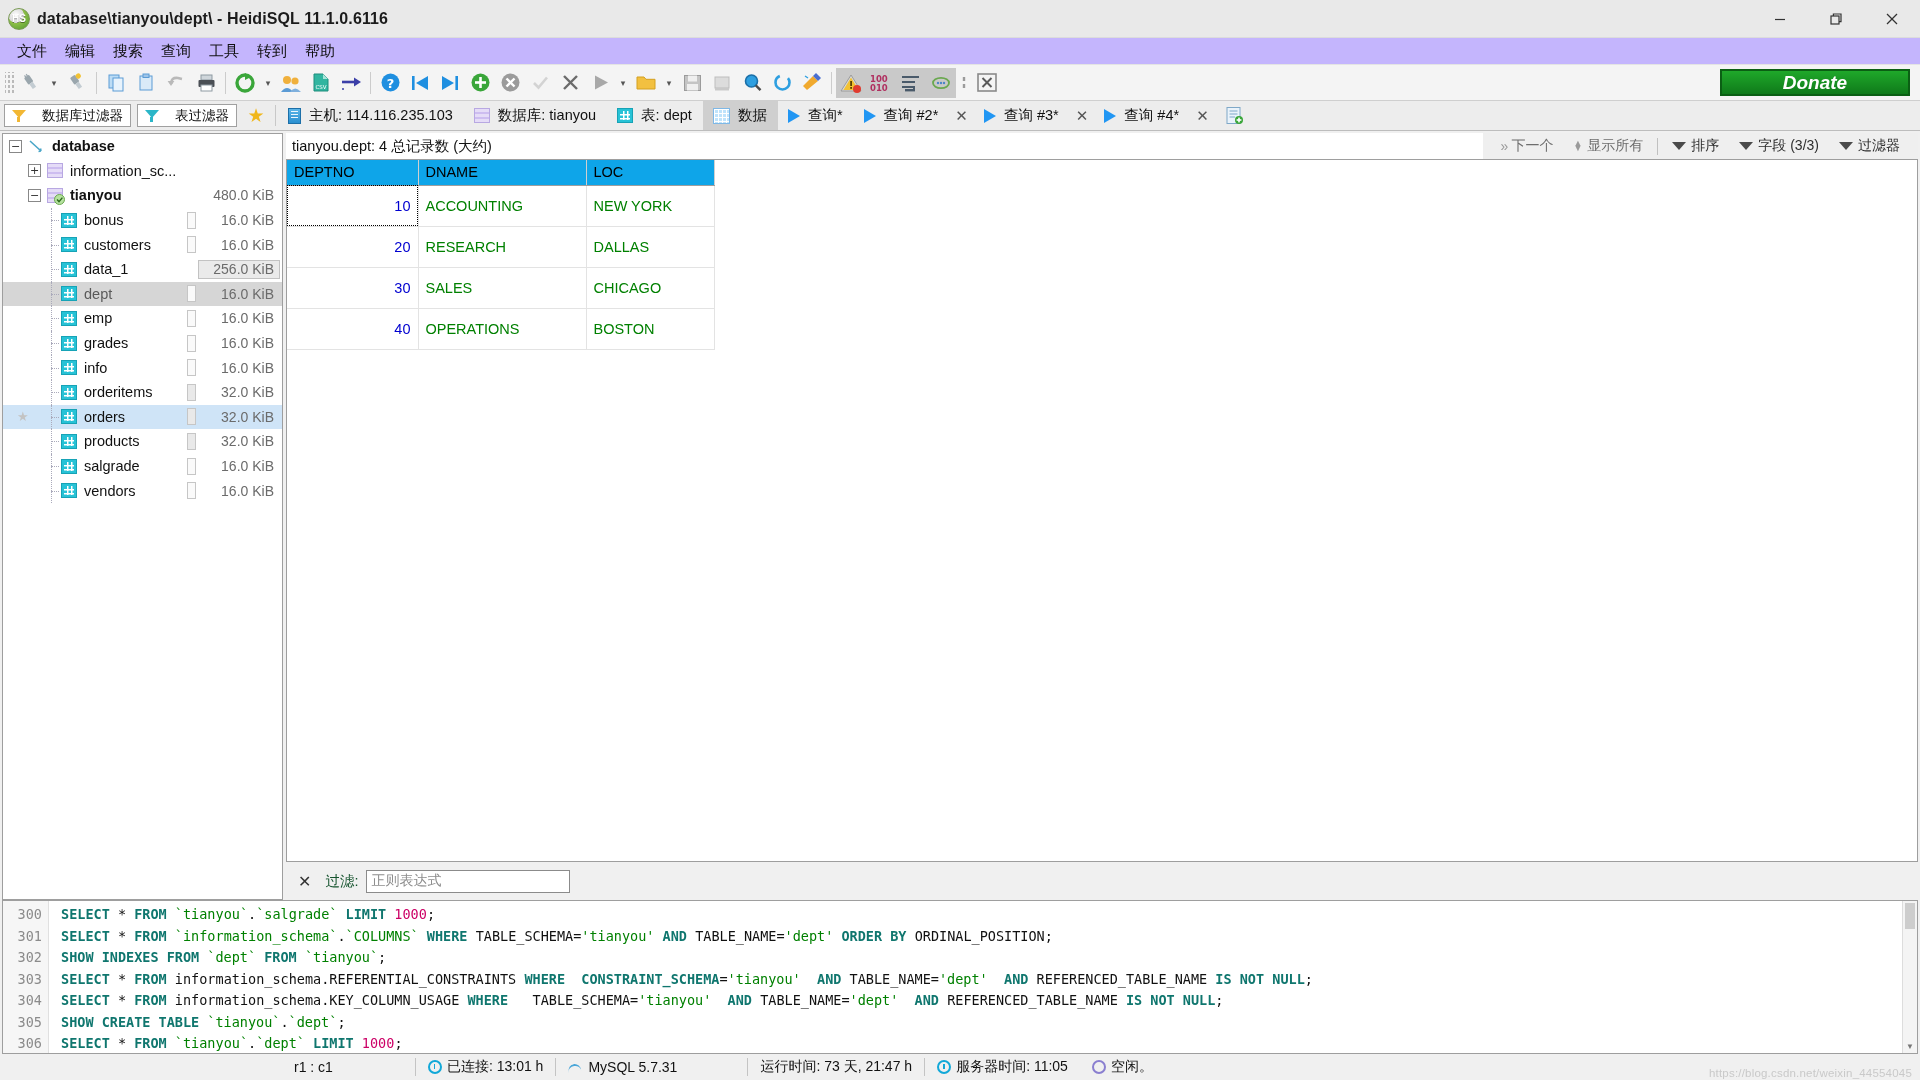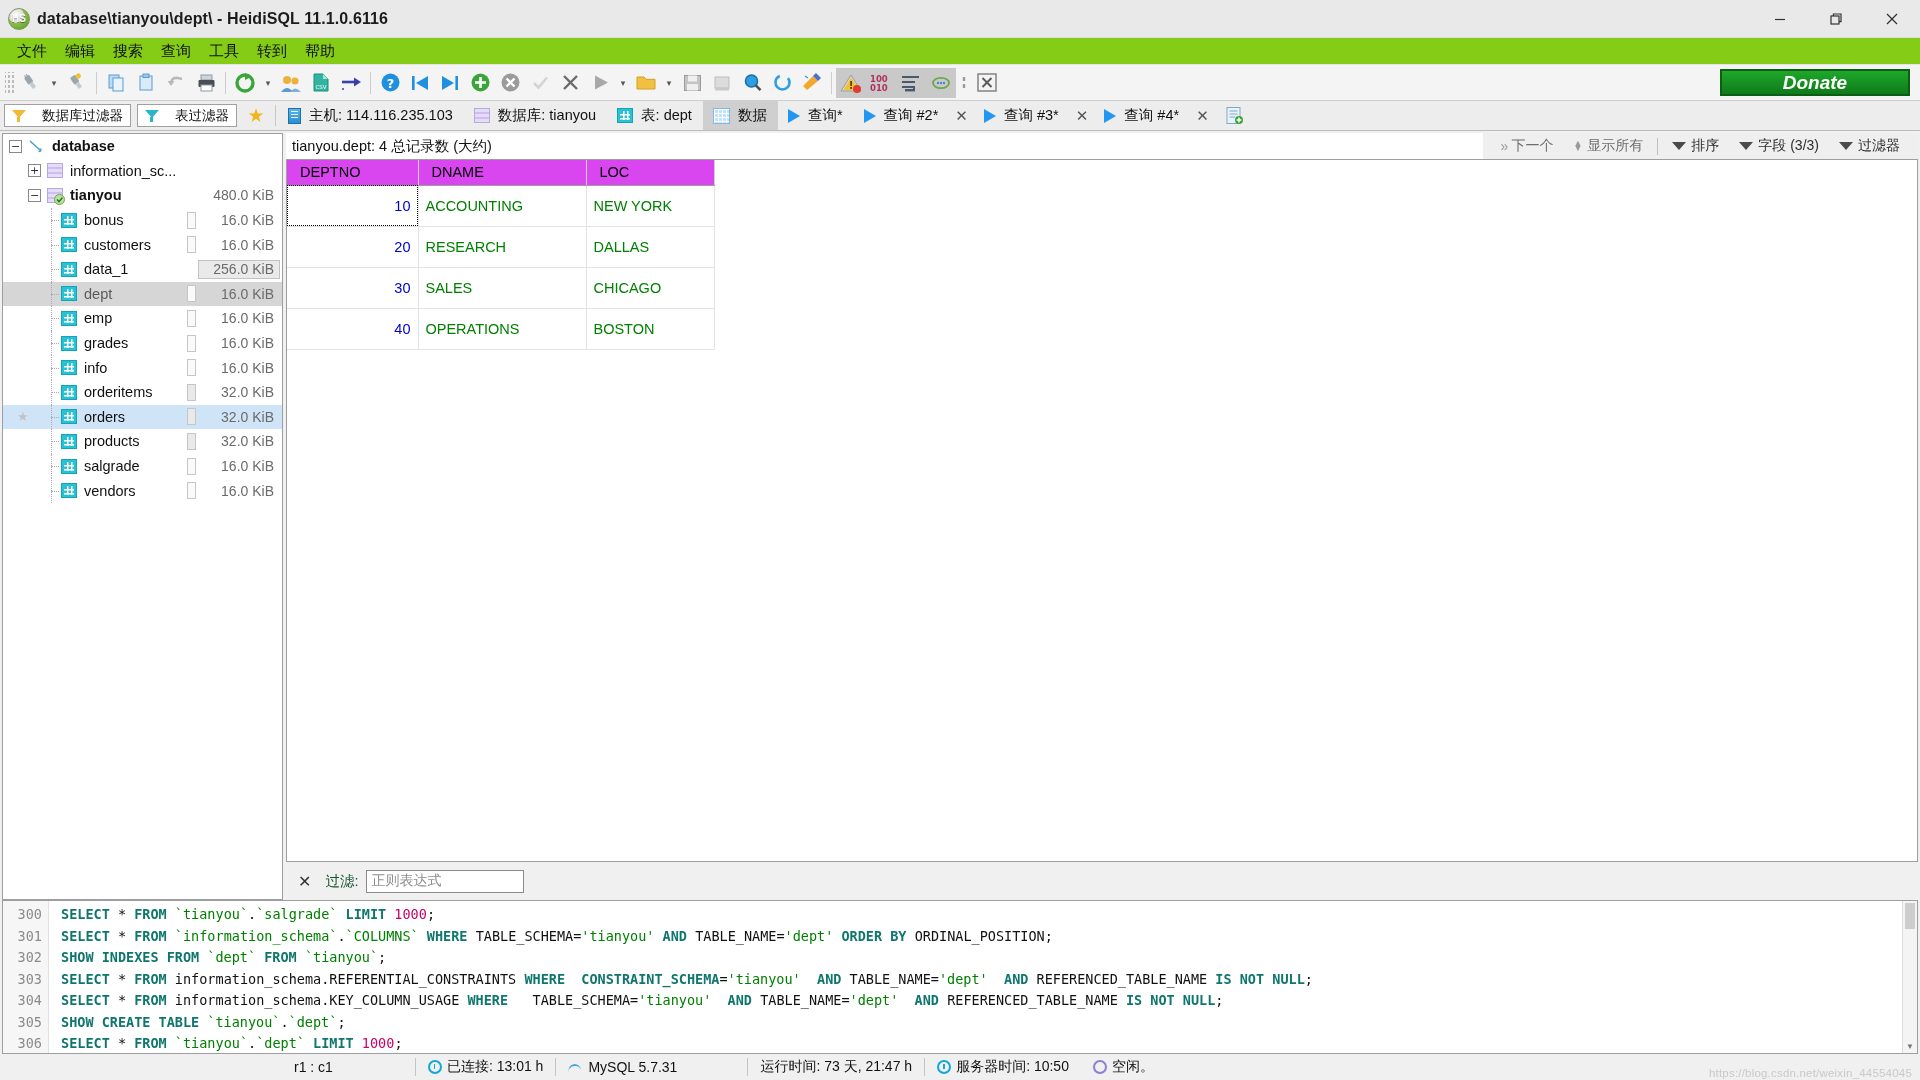--- a/index.html
+++ b/index.html
@@ -28,21 +28,21 @@
     display: flex; align-items: center; justify-content: center;
     text-shadow: 0 1px 0 rgba(0,0,0,.4);
     font-family: "Liberation Sans", sans-serif;
   }
   .title-text { font-size: 16px; font-weight: bold; color: #1b1b1b; letter-spacing: .1px; }
   .win-buttons { position: absolute; right: 0; top: 0; height: 38px; display: flex; }
   .win-btn { width: 56px; height: 38px; display: flex; align-items: center; justify-content: center; color: #333; }
   .win-btn svg { display:block; }
 
   
-  .menubar { height: 27px; min-height:27px; background: #84cc16; display: flex; align-items: center; padding-left: 8px; border-bottom:1px solid #e4e4e4;}
+  .menubar { height: 27px; min-height:27px; background: #c4b5fd; display: flex; align-items: center; padding-left: 8px; border-bottom:1px solid #e4e4e4;}
   .menu-item { font-size: 15px; color: #111; padding: 2px 9px; }
 
   
   .toolbar {
     height: 36px; min-height:36px; background: #f4f4f4;
     display: flex; align-items: center; padding-left: 2px;
     border-bottom: 1px solid #cfcfcf; position: relative;
   }
   .grip { width: 9px; height: 22px; margin: 0 2px 0 3px;
     background-image: radial-gradient(#b0b0b0 1px, transparent 1px);
@@ -134,36 +134,36 @@
   .gh-btn.dark { color: #2e2e2e; }
   .gh-sep { width: 1px; height: 17px; background: #c0c0c0; margin: 0 4px; }
   .dn-arrow { color:#999; font-size: 14px; letter-spacing:-2px;}
   .updown { display:inline-flex; flex-direction:column; line-height:5px; color:#9a9a9a; font-size:9px;}
   .tri { width:0;height:0;border-left:7px solid transparent;border-right:7px solid transparent;border-top:8px solid #4a4a4a;}
 
   .gridarea { flex: 1; background: #ffffff; border: 1px solid #9e9e9e; min-height:0; overflow:hidden; position:relative;}
   table.dg { border-collapse: collapse; table-layout: fixed; }
   table.dg th {
     font-weight: normal; font-size: 14.5px; color: #000; text-align: left;
-    background: #d946ef; border-right: 1px solid #cfcfcf; border-bottom: 1px solid #9e9e9e;
-    height: 25px; padding: 0 13px;
+    background: #0ea5e9; border-right: 1px solid #cfcfcf; border-bottom: 1px solid #9e9e9e;
+    height: 25px; padding: 0 7px;
   }
   table.dg td {
     font-size: 14.5px; height: 41px; padding: 0 7px;
     border-right: 1px solid #e3e3e3; border-bottom: 1px solid #e3e3e3;
     white-space: nowrap;
   }
   td.num { color: #0000d0; text-align: right; }
   td.str { color: #008000; }
   td.focused { outline: 1px dotted #000; outline-offset: -1px; }
 
   .filterbar { height: 38px; min-height:38px; display:flex; align-items:center; gap: 8px; padding: 0 6px; background:#f0f0f0;}
   .fb-x { font-size: 16px; color: #333; padding: 0 6px; }
   .fb-label { font-size: 14.5px; color: #14532d; }
-  .fb-input { width: 158px; height: 23px; border: 1px solid #8b8b8b; background:#fff;
+  .fb-input { width: 204px; height: 23px; border: 1px solid #8b8b8b; background:#fff;
     font-size: 14px; color: #8d8d8d; display:flex; align-items:center; padding: 0 4px;}
 
   
   .logwrap { height: 154px; min-height:154px; margin: 0 2px; background:#fff; border:1px solid #9e9e9e; display:flex; position:relative; overflow:hidden;}
   .gutter { width: 46px; min-width:46px; background: #f6f6f6; border-right: 1px solid #e0e0e0; padding-top: 3px; text-align: right;}
   .gutter div { font-family: "DejaVu Sans Mono", monospace; font-size: 13.5px; color: #8b8b8b; height: 21.5px; line-height: 21.5px; padding-right: 6px;}
   .logbody { flex:1; padding-top: 3px; padding-left: 12px; overflow:hidden;}
   .logline { font-family: "DejaVu Sans Mono", monospace; font-size: 13.5px; height: 21.5px; line-height: 21.5px; white-space: nowrap; }
   .kw { color: #0f766e; font-weight: bold; }
   .idq { color: #008000; }
@@ -780,21 +780,21 @@
       <span>MySQL 5.7.31</span>
     </div>
     <div style="width:58px"></div>
     <div class="st-sep"></div>
     <div class="st-cell">
       <span>运行时间: 73 天, 21:47 h</span>
     </div>
     <div class="st-sep"></div>
     <div class="st-cell">
       <span class="clock-ic"></span>
-      <span>服务器时间: 10:50</span>
+      <span>服务器时间: 11:05</span>
     </div>
     <div class="st-cell">
       <span class="circle-ic"></span>
       <span>空闲。</span>
     </div>
     <div class="watermark">https://blog.csdn.net/weixin_44554045</div>
   </div>
 
 </div>
 

